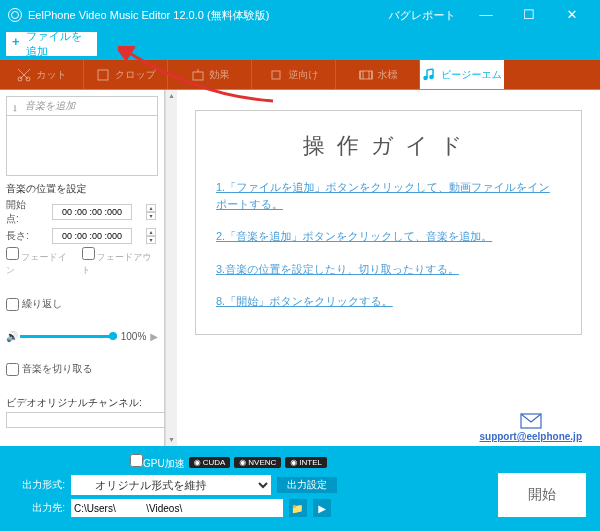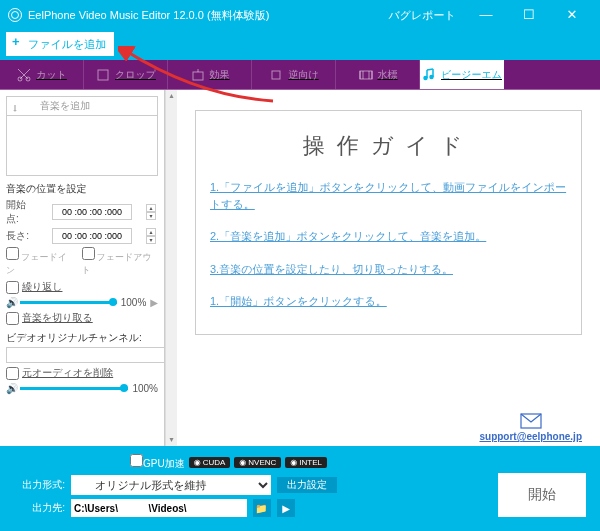--- a/index.html
+++ b/index.html
@@ -3,62 +3,62 @@
 <meta charset="utf-8">
 <style>
 *{margin:0;padding:0;box-sizing:border-box;font-family:'Meiryo','Segoe UI',sans-serif;}
 body{width:600px;height:531px;background:#00b8e6;overflow:hidden;position:relative;}
 .titlebar{height:30px;display:flex;align-items:center;padding:0 8px;color:#fff;font-size:11px;}
 .titlebar .logo{width:14px;height:14px;border:1.5px solid #fff;border-radius:50%;margin-right:6px;position:relative;}
 .titlebar .logo:before{content:'';position:absolute;width:6px;height:6px;border:1.5px solid #fff;border-radius:50%;top:2px;left:2px;}
 .titlebar .title{flex:1;}
 .titlebar .report{margin-right:10px;}
 .win-controls span{display:inline-block;width:40px;text-align:center;font-size:13px;line-height:30px;cursor:pointer;}
-.add-file-btn{background:#fff;color:#00b8e6;height:24px;margin:2px 0 4px 6px;width:108px;display:flex;align-items:center;font-size:11px;cursor:pointer;padding:0 6px;}
+.add-file-btn{background:#fff;color:#00b8e6;height:24px;margin:2px 0 4px 6px;width:91px;display:flex;align-items:center;font-size:11px;cursor:pointer;padding:0 6px;}
 .add-file-btn .plus-ic{width:12px;height:12px;margin-right:4px;position:relative;}
 .add-file-btn .plus-ic:before{content:'+';color:#00b8e6;font-weight:bold;font-size:13px;position:absolute;top:-4px;}
-.tabs{display:flex;height:30px;background:#701a75;border-bottom:1px solid rgba(255,255,255,0.3);text-decoration:underline;}
+.tabs{display:flex;height:30px;background:#c2410c;border-bottom:1px solid rgba(255,255,255,0.3);}
 .tab{width:84px;display:flex;align-items:center;justify-content:center;color:rgba(255,255,255,0.5);font-size:10px;gap:4px;border-right:1px solid rgba(255,255,255,0.15);cursor:pointer;}
 .tab.active{background:#fff;color:#00b8e6;}
 .tab svg{width:16px;height:16px;}
 .content{display:flex;background:#fff;height:356px;}
 .left-panel{width:165px;border-right:1px solid #ccc;padding:6px 6px;font-size:10px;color:#555;overflow:hidden;}
-.add-music{display:flex;align-items:flex-end;gap:19px;border:1px solid #ccc;padding:2px 4px;color:#999;}
+.add-music{display:flex;align-items:flex-end;gap:4px;border:1px solid #ccc;padding:2px 4px;color:#999;font-style:italic;}
 .add-music svg{width:10px;height:10px;}
 .music-list{height:60px;border:1px solid #ccc;border-top:none;margin-bottom:6px;}
 .section-label{margin:6px 0 2px;color:#333;font-size:10px;}
 .time-row{display:flex;align-items:center;gap:14px;margin-bottom:2px;}
 .time-row label{width:32px;font-size:10px;}
 .time-input{width:80px;height:16px;border:1px solid #ccc;font-size:9px;padding:0 2px;text-align:center;}
 .spin{display:inline-flex;flex-direction:column;width:10px;}
 .spin span{height:8px;border:1px solid #ccc;font-size:6px;line-height:6px;text-align:center;cursor:pointer;}
 .check-row{display:flex;gap:8px;margin:3px 0;font-size:9px;color:#aaa;}
 .check-row input{margin-right:2px;}
 .slider-row{display:flex;align-items:center;gap:4px;margin:3px 0;}
 .slider-row .speaker{width:10px;font-size:10px;}
 .slider{flex:1;height:3px;background:#ddd;position:relative;}
 .slider .fill{height:3px;background:#00b8e6;width:100%;}
 .slider .thumb{width:8px;height:8px;background:#00b8e6;border-radius:50%;position:absolute;top:-3px;right:0;}
-.chk{display:flex;align-items:center;gap:3px;margin:3px 0;font-size:10px;text-decoration:underline;}
+.chk{display:flex;align-items:center;gap:3px;margin:20px 0;font-size:10px;}
 .guide-panel{flex:1;padding:20px 18px;position:relative;}
-.guide-box{border:1px solid #ccc;padding:20px 14px;height:225px;}
+.guide-box{border:1px solid #ccc;padding:20px 20px;height:225px;}
 .guide-title{text-align:center;font-size:22px;color:#555;letter-spacing:12px;margin-bottom:18px;}
 .guide-step{font-size:11px;color:#499ed8;margin-bottom:16px;line-height:1.5;text-decoration:underline;}
 .support{position:absolute;right:18px;bottom:4px;text-align:center;font-size:10px;font-weight:bold;}
 .support svg{width:22px;height:16px;}
 .support a{color:#3a6cc7;text-decoration:underline;}
 .arrow{position:absolute;top:46px;left:118px;width:160px;height:60px;pointer-events:none;z-index:10;}
 .footer{background:#00b8e6;padding:4px 10px;color:#fff;font-size:10px;}
 .footer-row{display:flex;align-items:center;gap:6px;margin:4px 0;}
 .footer-row.first{padding-left:120px;gap:4px;}
 .hw-badge{background:#222;color:#fff;padding:1px 5px;font-size:8px;border-radius:2px;display:inline-flex;align-items:center;gap:2px;}
 .format-select{width:200px;height:20px;background:#fff;color:#333;border:none;font-size:11px;padding:0 20px;}
 .out-setting-btn{background:#0099c7;color:#fff;border:none;height:16px;padding:0 10px;font-size:10px;cursor:pointer;}
 .start-btn{background:#fff;color:#666;width:88px;height:44px;border:none;font-size:14px;cursor:pointer;position:absolute;right:14px;bottom:14px;}
-.path-input{width:176px;height:18px;font-size:10px;padding:0 3px;border:none;font-weight:bold;}
+.path-input{width:212px;height:18px;font-size:10px;padding:0 3px;border:none;}
 .folder-btn,.play-btn{width:18px;height:18px;background:#0099c7;display:flex;align-items:center;justify-content:center;cursor:pointer;font-size:10px;}
 .scrollbar{width:12px;background:#f0f0f0;border-left:1px solid #ddd;display:flex;flex-direction:column;}
 .scrollbar .arr{height:12px;text-align:center;font-size:8px;color:#888;cursor:pointer;line-height:12px;}
 .scrollbar .track{flex:1;}
 </style>
 </head>
 <body>
 
 <div class="titlebar">
   <span class="logo"></span>
@@ -200,21 +200,21 @@
     <div class="arr">▴</div>
     <div class="track"></div>
     <div class="arr">▾</div>
   </div>
   <div class="guide-panel">
     <div class="guide-box">
       <div class="guide-title">操作ガイド</div>
       <div class="guide-step">1.「ファイルを追加」ボタンをクリックして、動画ファイルをインポートする。</div>
       <div class="guide-step">2.「音楽を追加」ボタンをクリックして、音楽を追加。</div>
       <div class="guide-step">3.音楽の位置を設定したり、切り取ったりする。</div>
-      <div class="guide-step">1.「開始」ボタンをクリックする。</div>
+      <div class="guide-step">8.「開始」ボタンをクリックする。</div>
     </div>
     <div class="support">
       <svg viewBox="0 0 22 16" fill="none" stroke="#3a6cc7" stroke-width="1.2">
           <rect x="1" y="1" width="20" height="14"></rect>
           <path d="M1 1 L11 9 L21 1"></path>
         </svg><br>
       <a>support@eelphone.jp</a>
     </div>
   </div>
 </div>

